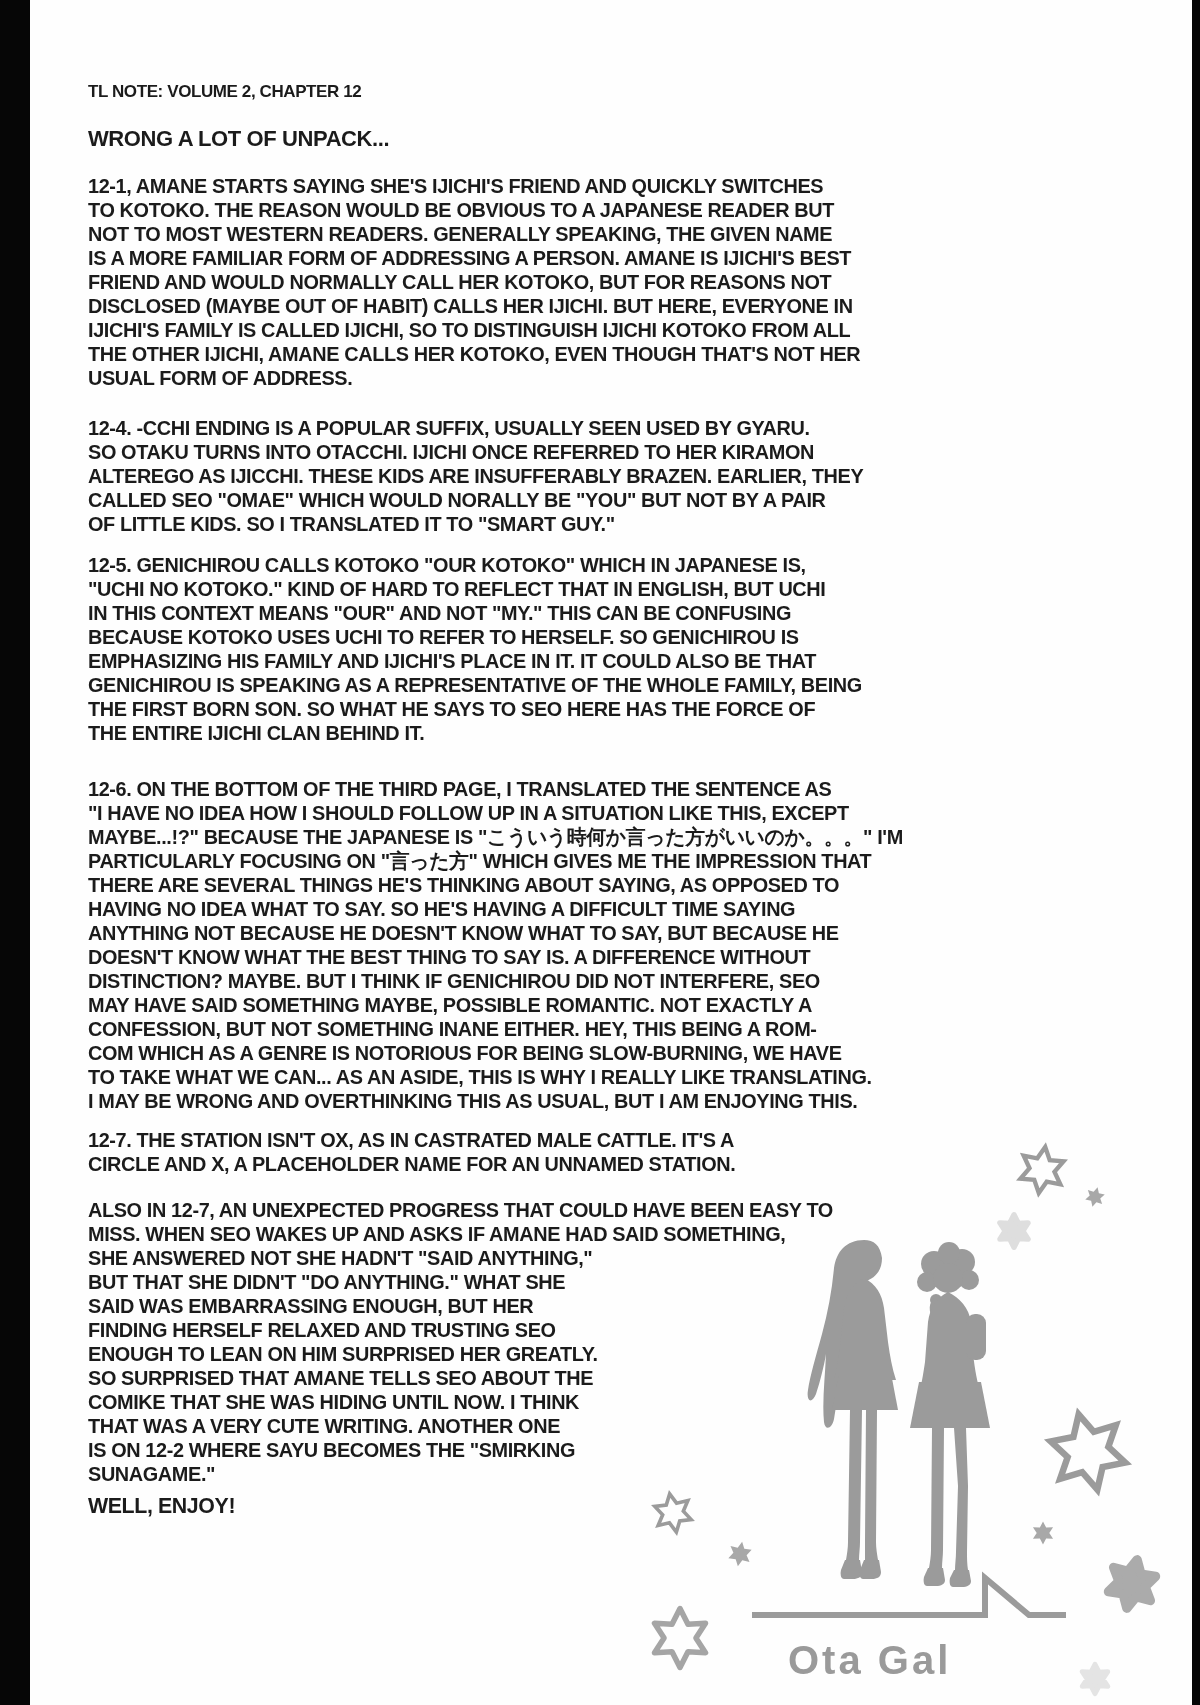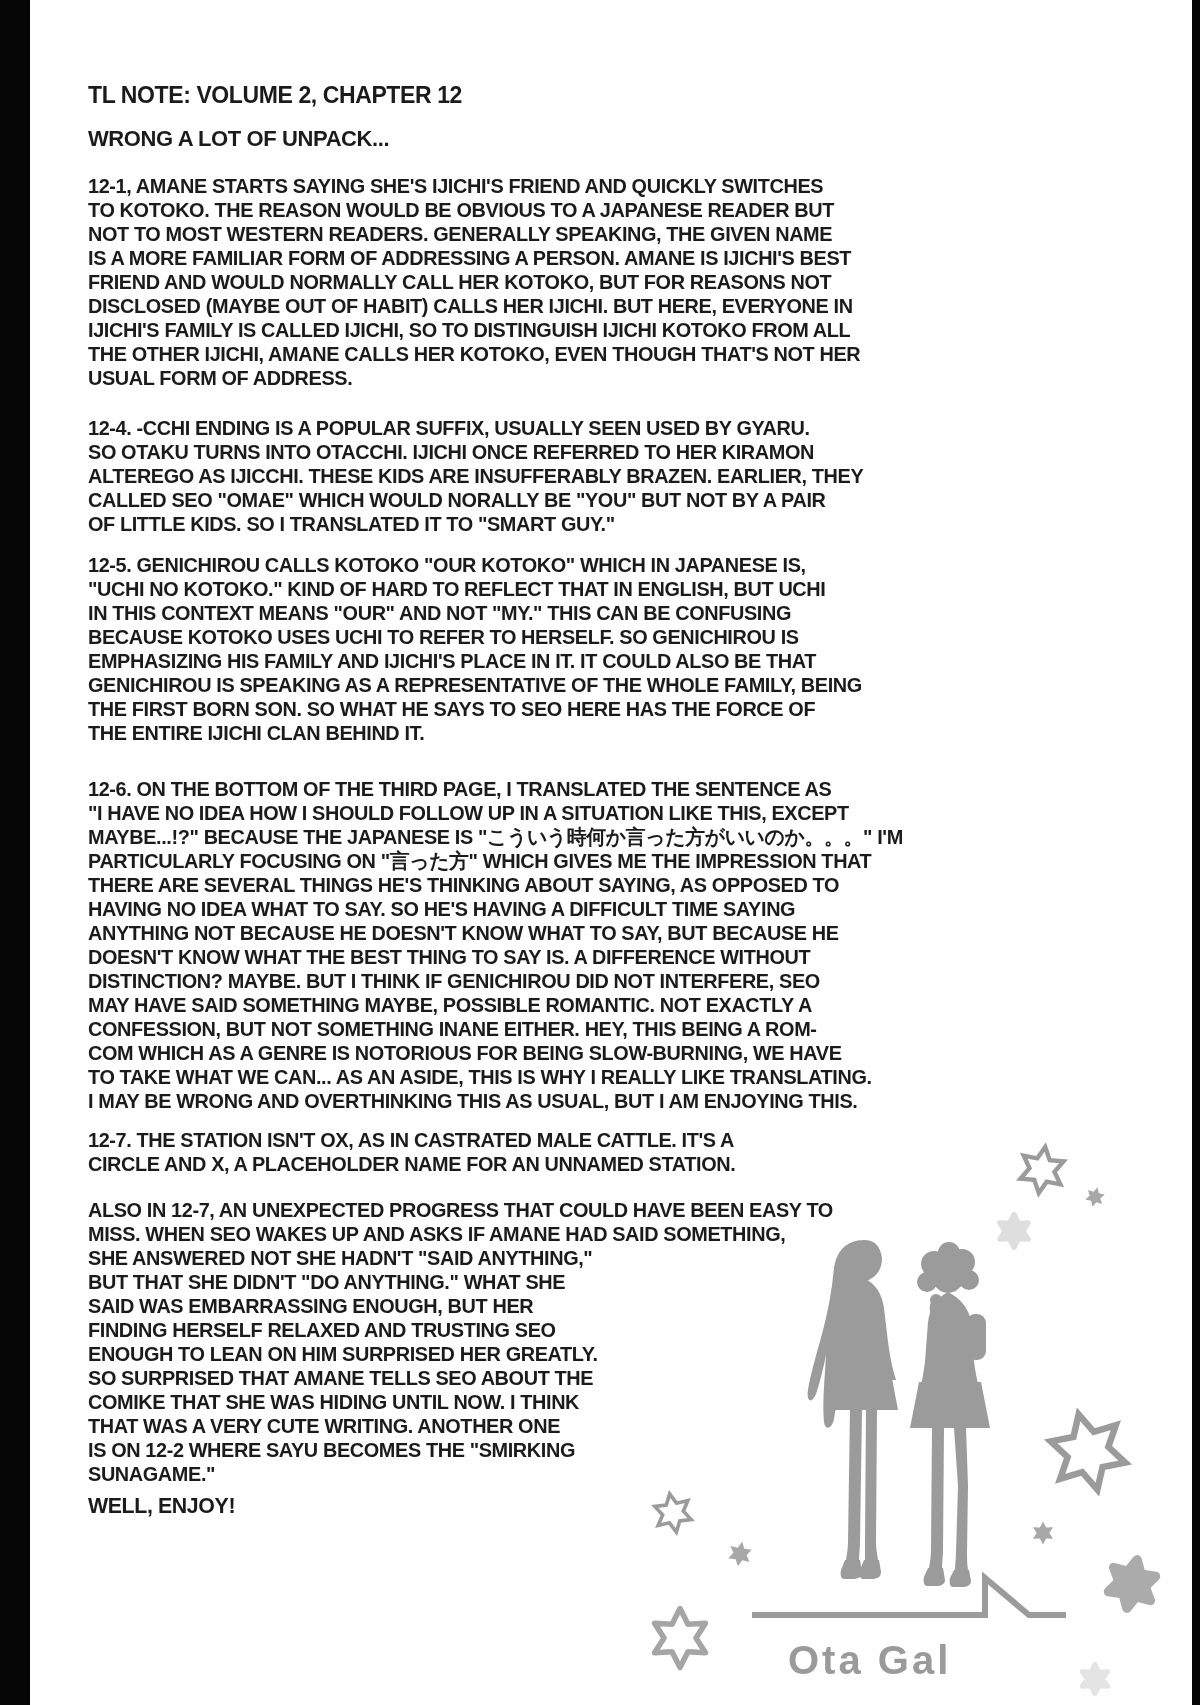--- a/index.html
+++ b/index.html
@@ -8,21 +8,21 @@
     background:#fefefe;
     font-family:"Liberation Sans","DejaVu Sans",sans-serif;
   }
   .scan-border{position:absolute;top:0;background:#060606;}
   .scan-border.left{left:0;width:30px;height:1705px;}
   .scan-border.right{right:0;width:8px;height:1705px;}
   .txt{
     position:absolute;left:88px;color:#1b1b1b;font-weight:700;
     letter-spacing:-0.4px;
   }
-  .page-title{top:82px;font-size:23px;}
+  .page-title{top:82px;font-size:17px;}
   .page-subtitle{top:126px;font-size:22px;}
   .para{
     font-size:20.5px;line-height:24px;white-space:pre-line;width:1030px;
     transform:scaleX(0.97);transform-origin:left top;
   }
   .p1{top:174px;}
   .p2{top:416px;}
   .p3{top:553px;}
   .p4{top:777px;}
   .p5{top:1128px;}

